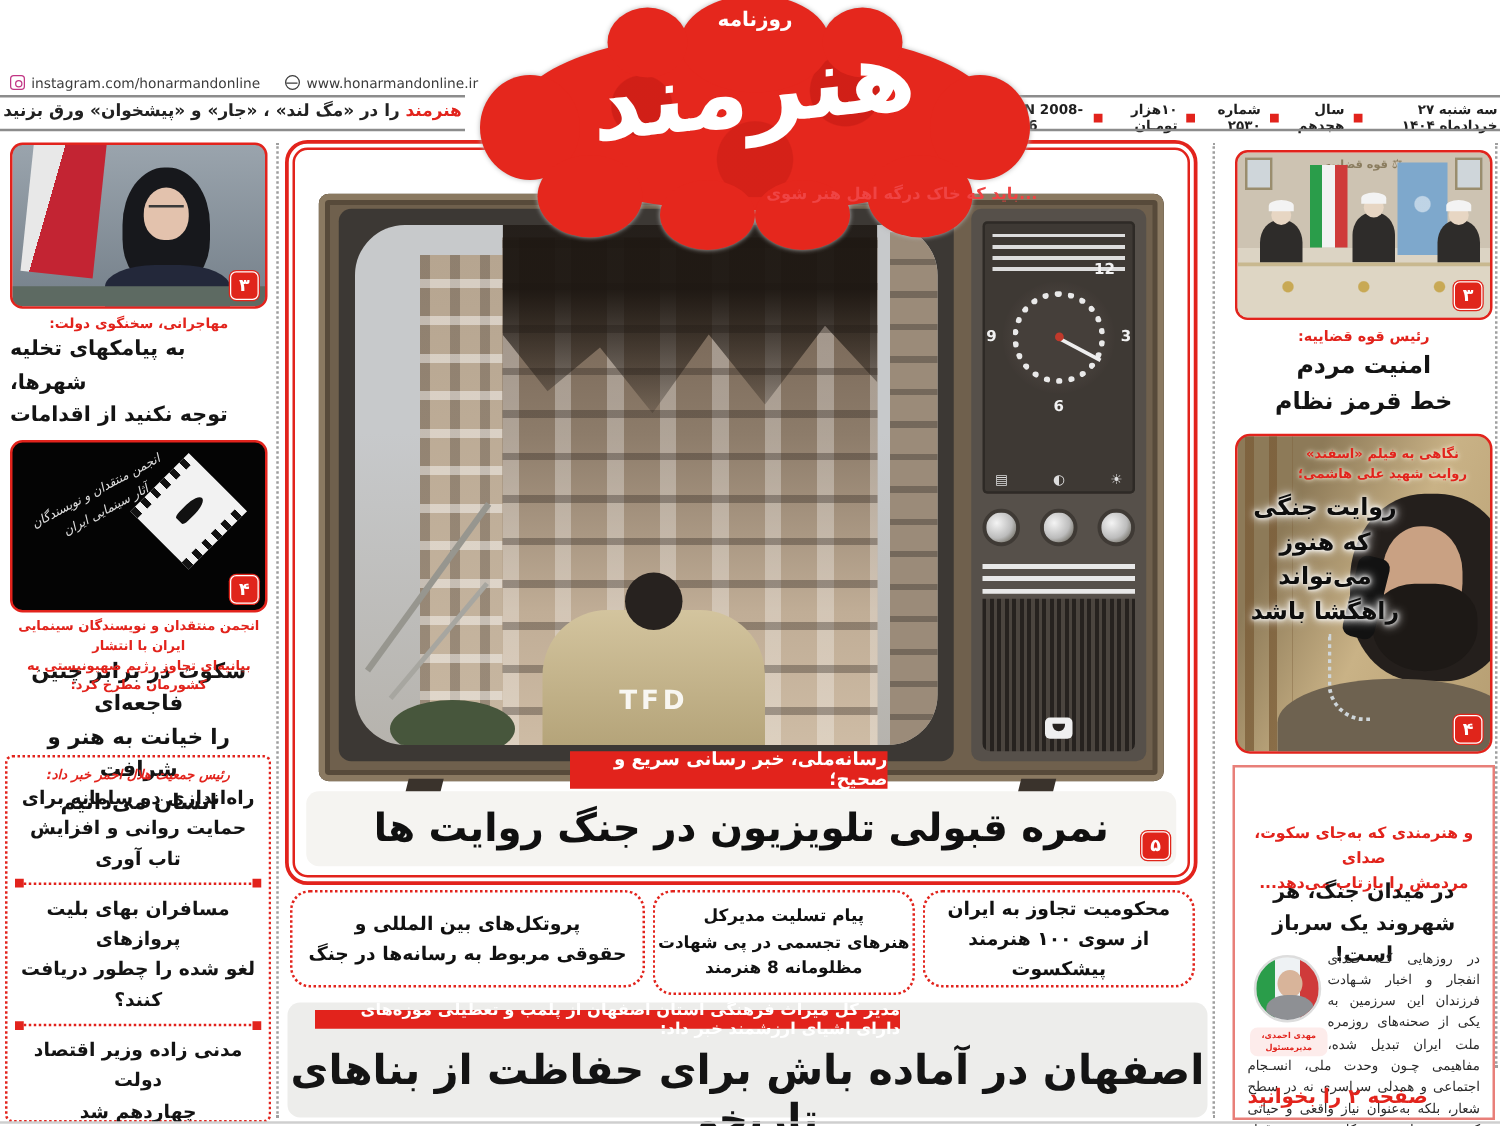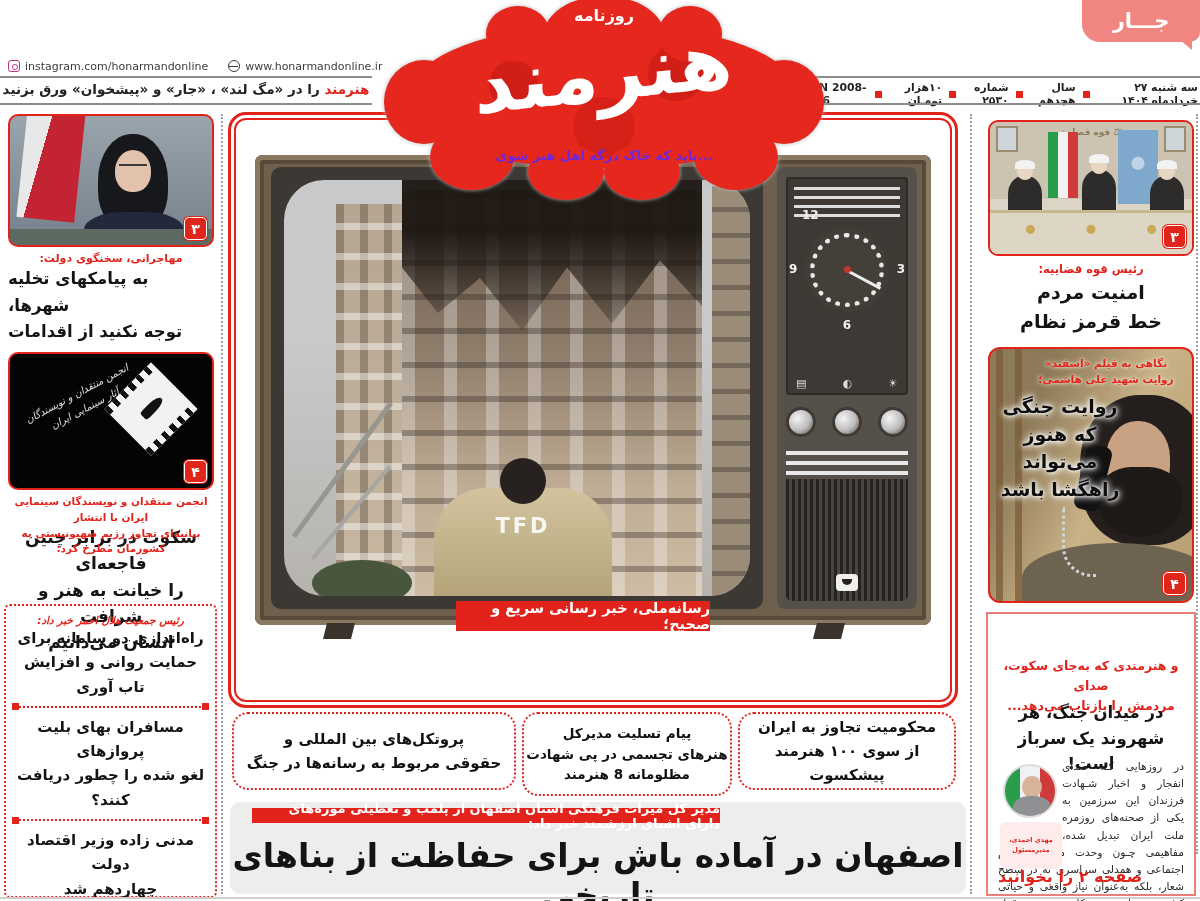--- a/index.html
+++ b/index.html
@@ -36,21 +36,21 @@
   #petals{position:absolute;inset:0;filter:drop-shadow(0 0 2px #b5b5b5);}
   .petal{position:absolute;background:#e5271d;border-radius:50%;}
   #petal-main{left:35px;top:30px;width:382px;height:142px;border-radius:46%;}
   #petal-main::after{content:"";position:absolute;inset:10px;border-radius:46%;
     background:radial-gradient(circle at 25% 40%, rgba(120,0,0,.18) 0 24px, transparent 25px),
                radial-gradient(circle at 70% 30%, rgba(120,0,0,.18) 0 28px, transparent 29px),
                radial-gradient(circle at 50% 75%, rgba(120,0,0,.15) 0 30px, transparent 31px);}
   #mast-kind{top:10px;left:0;width:100%;text-align:center;color:#fff;font-size:16px;font-weight:bold;z-index:3;}
   #mast-title{top:22px;left:0;width:100%;text-align:center;color:#fff;font-size:78px;line-height:110px;
     font-weight:bold;transform:rotate(-6deg) skewX(-6deg);z-index:3;}
-  #mast-tagline{top:152px;left:0;width:100%;text-align:center;color:#6d28d9;font-size:13px;font-weight:bold;z-index:3;}
+  #mast-tagline{top:152px;left:0;width:100%;color:#ef4444;font-size:13px;font-weight:bold;z-index:3;}
   
   .photo-box{border:2.5px solid var(--red);border-radius:10px;overflow:hidden;}
   .badge{position:absolute;width:23px;height:23px;background:var(--badge);color:#fff;border-radius:5px;
     display:flex;align-items:center;justify-content:center;font-size:14px;font-weight:bold;
     border:1.5px solid #fff;box-shadow:0 0 0 1px var(--badge);z-index:4;}
   .kicker{color:var(--red);font-weight:bold;}
   .headline{color:var(--ink);font-weight:bold;}
   
   #l-photo1{left:8px;top:114px;width:206px;height:133px;background:linear-gradient(180deg,#9aa4ad,#75808a);}
   .flag-ir-red{position:absolute;left:12px;top:-6px;width:58px;height:110px;
@@ -110,33 +110,33 @@
       linear-gradient(180deg,#b6a590,#c9b8a2);}
   .bld-right{position:absolute;left:428px;top:6px;width:44px;height:100%;background:#9b8b79;
     background-image:repeating-linear-gradient(0deg, rgba(0,0,0,.25) 0 5px, transparent 5px 26px);}
   .ladder1{position:absolute;left:12px;bottom:58px;width:165px;height:5px;background:#97968f;
     transform:rotate(-54deg);transform-origin:left bottom;}
   .ladder2{position:absolute;left:30px;bottom:36px;width:120px;height:4px;background:#a7a6a0;
     transform:rotate(-50deg);transform-origin:left bottom;}
   .tree{position:absolute;left:28px;bottom:-10px;width:100px;height:46px;background:#47563c;border-radius:50%;}
   .fireman-jacket{position:absolute;left:150px;bottom:-10px;width:178px;height:118px;
     background:linear-gradient(180deg,#d3c49e,#b2a176);border-radius:52px 52px 0 0;
-    display:flex;align-items:flex-start;justify-content:center;}
+    display:flex;align-items:center;justify-content:center;}
   .fireman-head{position:absolute;left:216px;bottom:92px;width:46px;height:46px;background:#27221f;border-radius:50%;}
   .tfd-label{color:#fdfdfb;font-weight:bold;font-size:21px;letter-spacing:3px;opacity:.92;margin-top:26px;}
   #tv-panel{position:absolute;left:522px;top:12px;width:140px;height:442px;background:#56504a;border-radius:8px;}
   #clock-panel{position:absolute;left:9px;top:10px;width:122px;height:218px;background:#3e3934;border-radius:4px;
     box-shadow:inset 0 0 0 2px #2e2a26;}
   .clock-stripes{position:absolute;left:8px;top:8px;right:8px;height:32px;
     background:repeating-linear-gradient(0deg,#ddd 0 3px,transparent 3px 9px);}
   .dial{position:absolute;left:16px;top:48px;width:90px;height:90px;border-radius:50%;
     background:radial-gradient(circle,#453f3a 55%,#332e2a 100%);}
   .dial::before{content:"";position:absolute;inset:8px;border:5px dotted #e9e9e9;border-radius:50%;}
   .dial-num{position:absolute;color:#f2f2f2;font-size:12px;font-weight:bold;}
-  .dn12{left:0;right:0;top:-17px;text-align:left;}
+  .dn12{left:0;right:0;top:-17px;text-align:right;}
   .dn6{left:0;right:0;bottom:-17px;text-align:center;}
   .dn3{right:-13px;top:37px;}
   .dn9{left:-13px;top:37px;}
   .needle{position:absolute;left:45px;top:44px;width:38px;height:2.5px;background:#eee;
     transform:rotate(28deg);transform-origin:left center;}
   .dial-dot{position:absolute;left:42px;top:41px;width:7px;height:7px;background:#c0392b;border-radius:50%;}
   .clock-icons{position:absolute;left:10px;right:10px;bottom:5px;display:flex;justify-content:space-between;
     color:#ddd;font-size:11px;}
   #knob-row{position:absolute;left:9px;top:240px;width:122px;display:flex;justify-content:space-between;}
   .knob{width:30px;height:30px;border-radius:50%;border:3px solid #3f3a35;
@@ -220,32 +220,31 @@
   #ed-intro{position:absolute;left:8px;right:8px;top:42px;text-align:center;font-size:12.5px;line-height:1.6;}
   #ed-headline{position:absolute;left:8px;right:8px;top:86px;text-align:center;font-size:16.5px;line-height:1.55;}
   #ed-body{position:absolute;left:10px;right:10px;top:144px;height:104px;font-size:10.7px;line-height:1.6;
     color:#2b2b2b;text-align:justify;}
   #ed-author{float:left;width:62px;height:84px;margin-left:2px;position:relative;}
   .author-photo{position:absolute;left:3px;top:6px;width:54px;height:54px;border-radius:50%;overflow:hidden;
     border:2px solid #ddd;background:linear-gradient(90deg,#2a9d4a 0 30%,#eef2f4 30% 70%,#cf3a3a 70%);}
   .author-face{position:absolute;left:17px;top:10px;width:20px;height:22px;background:#d8b49a;border-radius:50%;}
   .author-shirt{position:absolute;left:8px;top:30px;width:38px;height:24px;background:#8e9094;border-radius:45% 45% 0 0;}
   .author-pill{position:absolute;left:0;top:64px;width:62px;font-size:6.5px;color:var(--red);font-weight:bold;
-    text-align:center;background:#fdeceb;border-radius:6px;padding:13px 0;}
+    text-align:center;background:#fdeceb;border-radius:6px;padding:1px 0;}
   #ed-footer{position:absolute;left:10px;bottom:8px;font-size:16px;}
   
   .vsep{position:absolute;top:114px;height:780px;border-left:2px dotted #9f9f9f;width:0;}
   #bottom-rule{left:0;top:897px;width:1200px;height:2px;background:#cfcfcf;}
 </style>
 </head>
 <body>
 
 <div id="page">
 
-  <div class="abs" id="jar-badge">جـــار</div>
 
   <div class="abs" id="social-row">
     <span class="soc-item">
       <span class="ig-icon"></span>
       <span>instagram.com/honarmandonline</span>
     </span>
     <span class="soc-item">
       <span class="globe-icon"></span>
       <span>www.honarmandonline.ir</span>
     </span>
@@ -378,20 +377,24 @@
         <div id="speaker">
           <div class="spk-stripes"></div>
           <div class="spk-grille"></div>
           <div class="spk-logo"></div>
         </div>
       </div>
       <div class="tv-foot" style="left:70px;"></div>
       <div class="tv-foot" style="left:560px;"></div>
     </div>
     <div id="tv-banner">رسانه‌ملی، خبر رسانی سریع و صحیح؛</div>
+    <div id="tv-headline">
+      <span class="preline">نمره قبولی تلویزیون در جنگ روایت ها</span>
+      <div class="badge">۵</div>
+    </div>
   </div>
 
   <div class="abs sub-box preline" id="sub1">محکومیت تجاوز به ایران
 از سوی ۱۰۰ هنرمند پیشکسوت</div>
   <div class="abs sub-box preline" id="sub2">پیام تسلیت مدیرکل
 هنرهای تجسمی در پی شهادت
 مظلومانه 8 هنرمند</div>
   <div class="abs sub-box preline" id="sub3">پروتکل‌های بین المللی و
 حقوقی مربوط به رسانه‌ها در جنگ</div>
 

